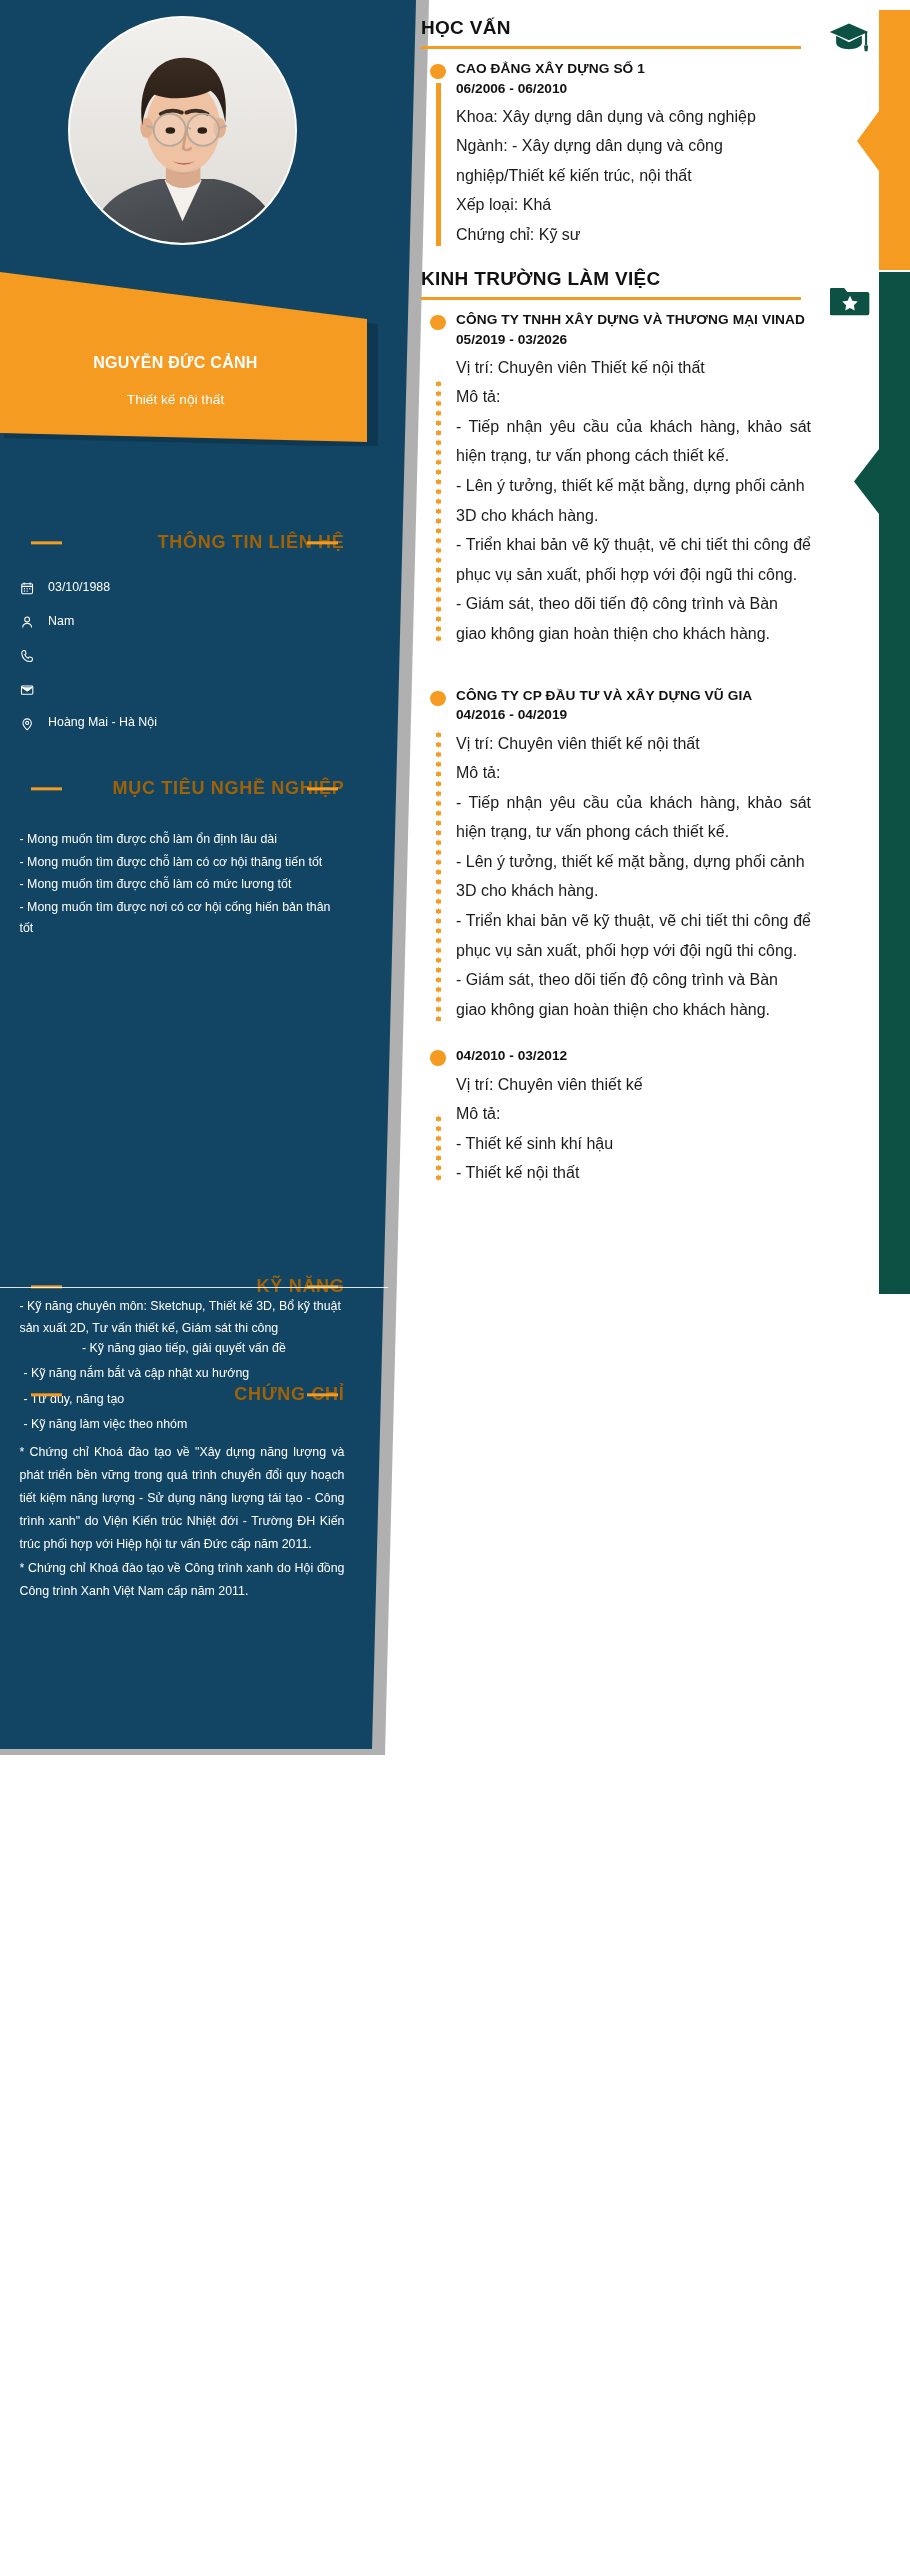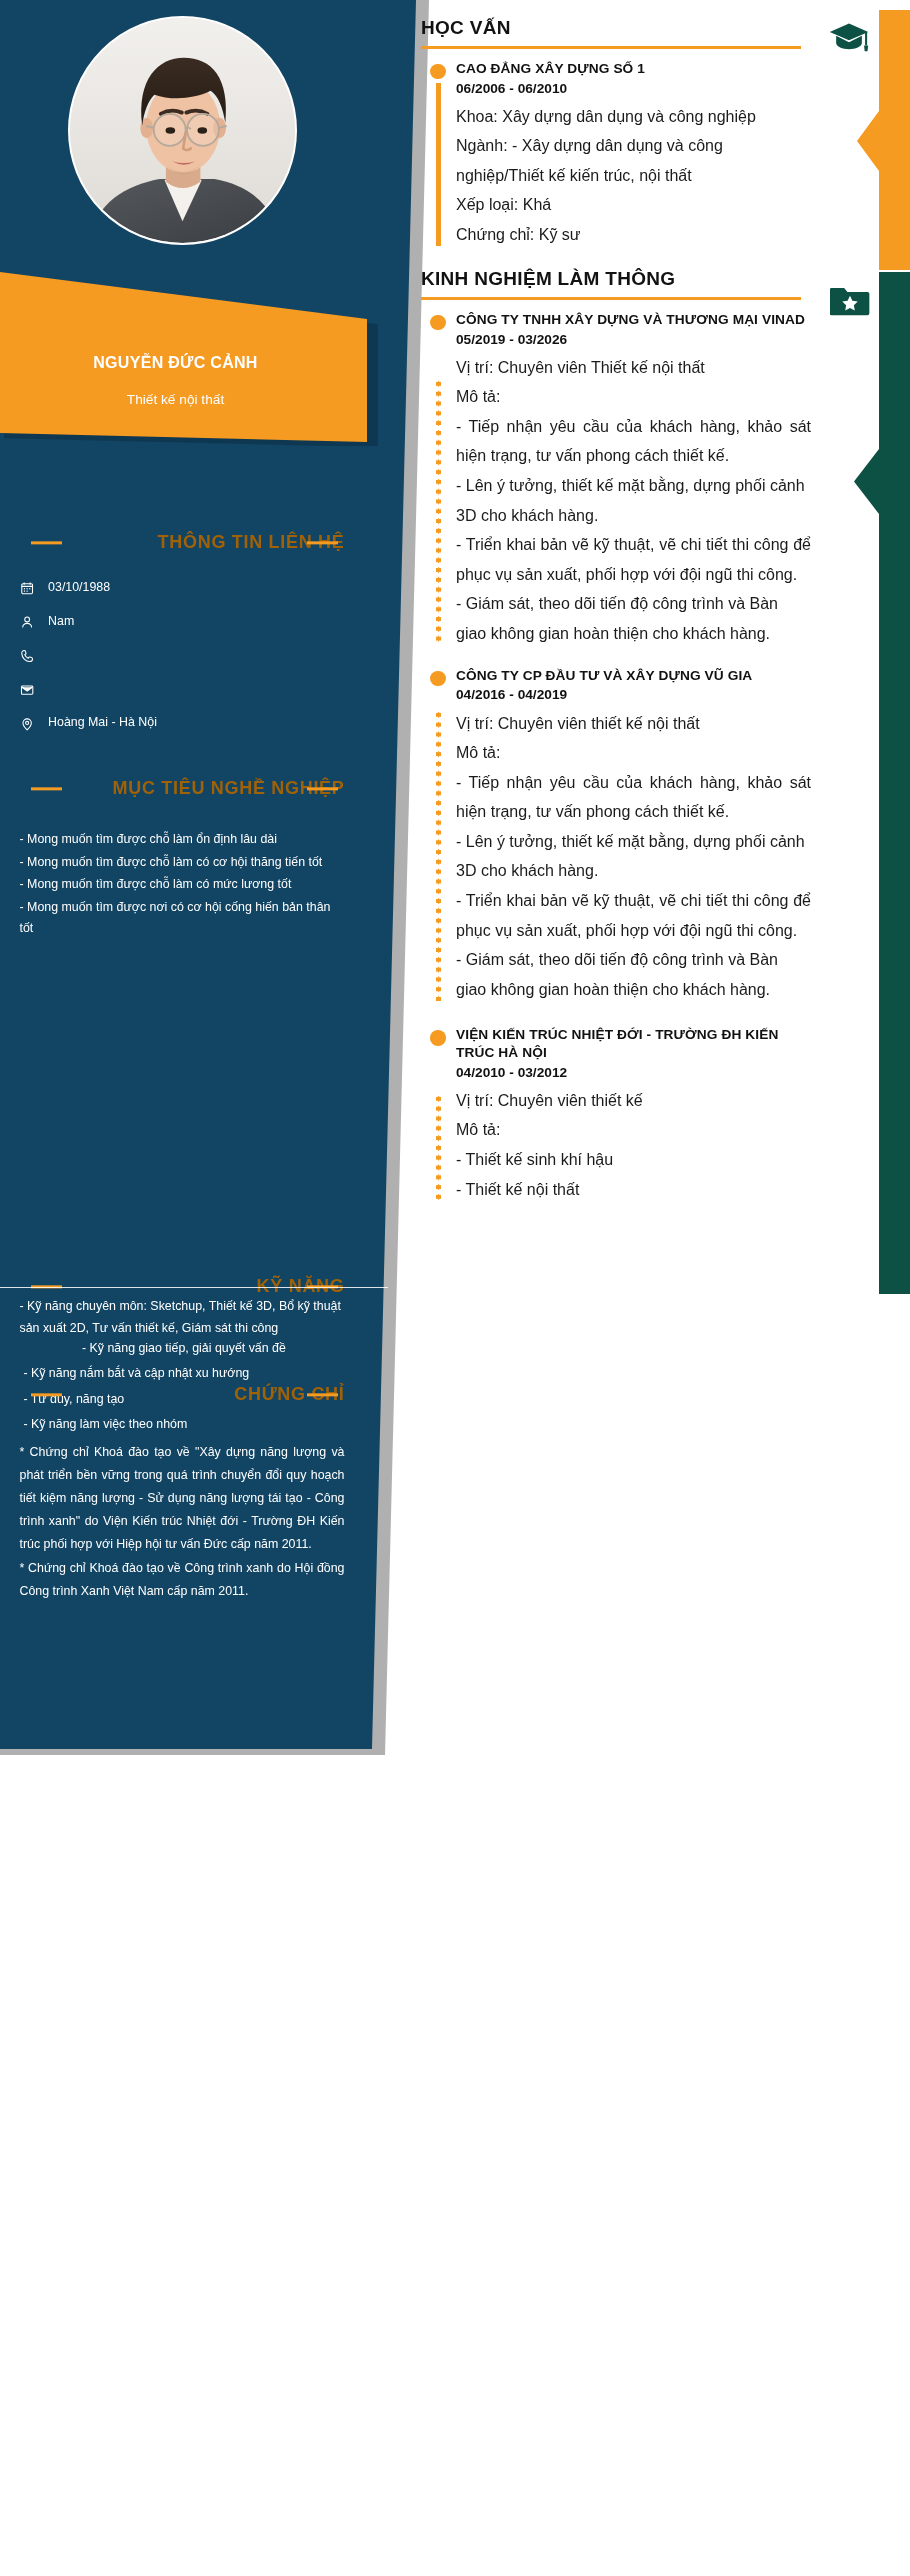--- a/index.html
+++ b/index.html
@@ -436,57 +436,56 @@
     <div class="det">
       <p>Khoa: Xây dựng dân dụng và công nghiệp</p>
       <p>Ngành: - Xây dựng dân dụng và công nghiệp/Thiết kế kiến trúc, nội thất</p>
       <p>Xếp loại: Khá</p>
       <p>Chứng chỉ: Kỹ sư</p>
     </div>
   </div>
 </div>
 
 <div class="right-sec" style="left:421px; top:268px; width:390px;">
-  <div class="right-head">KINH NGHIỆM LÀM THÔNG</div>
+  <div class="right-head">KINH TRƯỜNG LÀM VIỆC</div>
   <div class="right-head-rule"></div>
 
   <div class="entry" style="margin-top:10.4px;">
     <span class="bullet"></span>
     <span class="dotline" style="top:68px;"></span>
     <div class="org">CÔNG TY TNHH XÂY DỰNG VÀ THƯƠNG MẠI VINAD</div>
     <div class="date">05/2019 - 03/2026</div>
     <div class="det">
       <p>Vị trí: Chuyên viên Thiết kế nội thất</p>
       <p>Mô tả:</p>
       <p class="just">- Tiếp nhận yêu cầu của khách hàng, khảo sát hiện trạng, tư vấn phong cách thiết kế.</p>
       <p>- Lên ý tưởng, thiết kế mặt bằng, dựng phối cảnh 3D cho khách hàng.</p>
       <p class="just">- Triển khai bản vẽ kỹ thuật, vẽ chi tiết thi công để phục vụ sản xuất, phối hợp với đội ngũ thi công.</p>
       <p>- Giám sát, theo dõi tiến độ công trình và Bàn giao không gian hoàn thiện cho khách hàng.</p>
     </div>
   </div>
 
-  <div class="entry" style="margin-top:18px;">
+  <div class="entry" style="margin-top:38px;">
     <span class="bullet"></span>
     <span class="dotline" style="top:43px;"></span>
     <div class="org">CÔNG TY CP ĐẦU TƯ VÀ XÂY DỰNG VŨ GIA</div>
     <div class="date">04/2016 - 04/2019</div>
     <div class="det">
       <p>Vị trí: Chuyên viên thiết kế nội thất</p>
       <p>Mô tả:</p>
       <p class="just">- Tiếp nhận yêu cầu của khách hàng, khảo sát hiện trạng, tư vấn phong cách thiết kế.</p>
       <p>- Lên ý tưởng, thiết kế mặt bằng, dựng phối cảnh 3D cho khách hàng.</p>
       <p class="just">- Triển khai bản vẽ kỹ thuật, vẽ chi tiết thi công để phục vụ sản xuất, phối hợp với đội ngũ thi công.</p>
       <p>- Giám sát, theo dõi tiến độ công trình và Bàn giao không gian hoàn thiện cho khách hàng.</p>
     </div>
   </div>
 
   <div class="entry" style="margin-top:22px;">
     <span class="bullet"></span>
     <span class="dotline" style="top:68px;"></span>
-    <div class="org">VIỆN KIẾN TRÚC NHIỆT ĐỚI - TRƯỜNG ĐH KIẾN TRÚC HÀ NỘI</div>
     <div class="date">04/2010 - 03/2012</div>
     <div class="det">
       <p>Vị trí: Chuyên viên thiết kế</p>
       <p>Mô tả:</p>
       <p>- Thiết kế sinh khí hậu</p>
       <p>- Thiết kế nội thất</p>
     </div>
   </div>
 </div>
 

